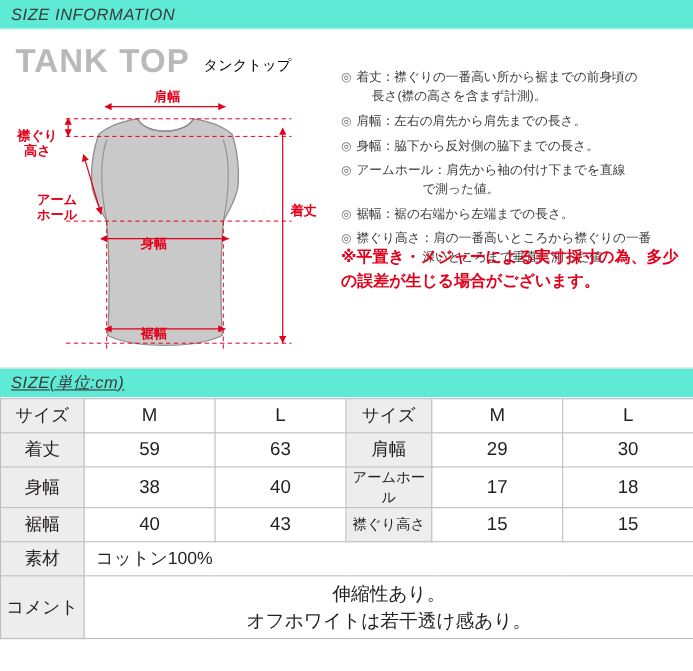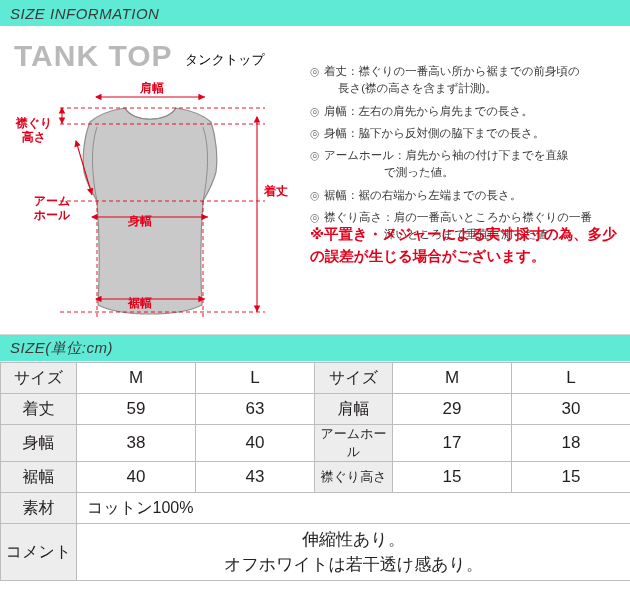--- a/index.html
+++ b/index.html
@@ -17,21 +17,21 @@
     background:#5eead4;
     height:26px;
     display:flex;align-items:center;
     padding-left:10px;
     font-style:italic;
     font-size:15px;
     letter-spacing:.5px;
     color:#3a3a3a;
     border-bottom:1px solid #ffffff;
   }
-  .bar.second{margin-top:0;}
+  .bar.second{margin-top:0;text-decoration:underline;}
 
   
   .top-zone{position:relative;height:307px;border-bottom:1px solid #d9d9d9;}
   .title-block{position:absolute;left:14px;top:12px;}
   .title-main{
     font-size:30px;font-weight:bold;color:#b9b9b9;letter-spacing:1px;
     font-family:"Liberation Sans","DejaVu Sans",sans-serif;
     display:inline-block;vertical-align:bottom;
   }
   .title-sub{
@@ -135,21 +135,21 @@
           <line x1="92" y1="150" x2="208" y2="150"></line>
 
           <line x1="96" y1="232" x2="205" y2="232"></line>
 
           <line x1="257" y1="50" x2="257" y2="245"></line>
         </g>
       </svg>
 
       <span class="lab" style="left:140px;top:15px;">肩幅</span>
       <span class="lab" style="left:8px;top:50px;text-align:center;width:52px;">襟ぐり<br>高さ</span>
-      <span class="lab" style="left:26px;top:128px;text-align:center;width:52px;">アーム<br>ホール</span>
+      <span class="lab" style="left:26px;top:108px;text-align:center;width:52px;">アーム<br>ホール</span>
       <span class="lab" style="left:128px;top:148px;">身幅</span>
       <span class="lab" style="left:128px;top:230px;">裾幅</span>
       <span class="lab" style="left:264px;top:118px;">着丈</span>
     </div>
 
     <div class="notes">
       <div class="note-row">
         <span class="note-mark">◎</span>
         <span class="note-text">
           <span class="note-term">着丈：</span><span>襟ぐりの一番高い所から裾までの前身頃の</span><br>

